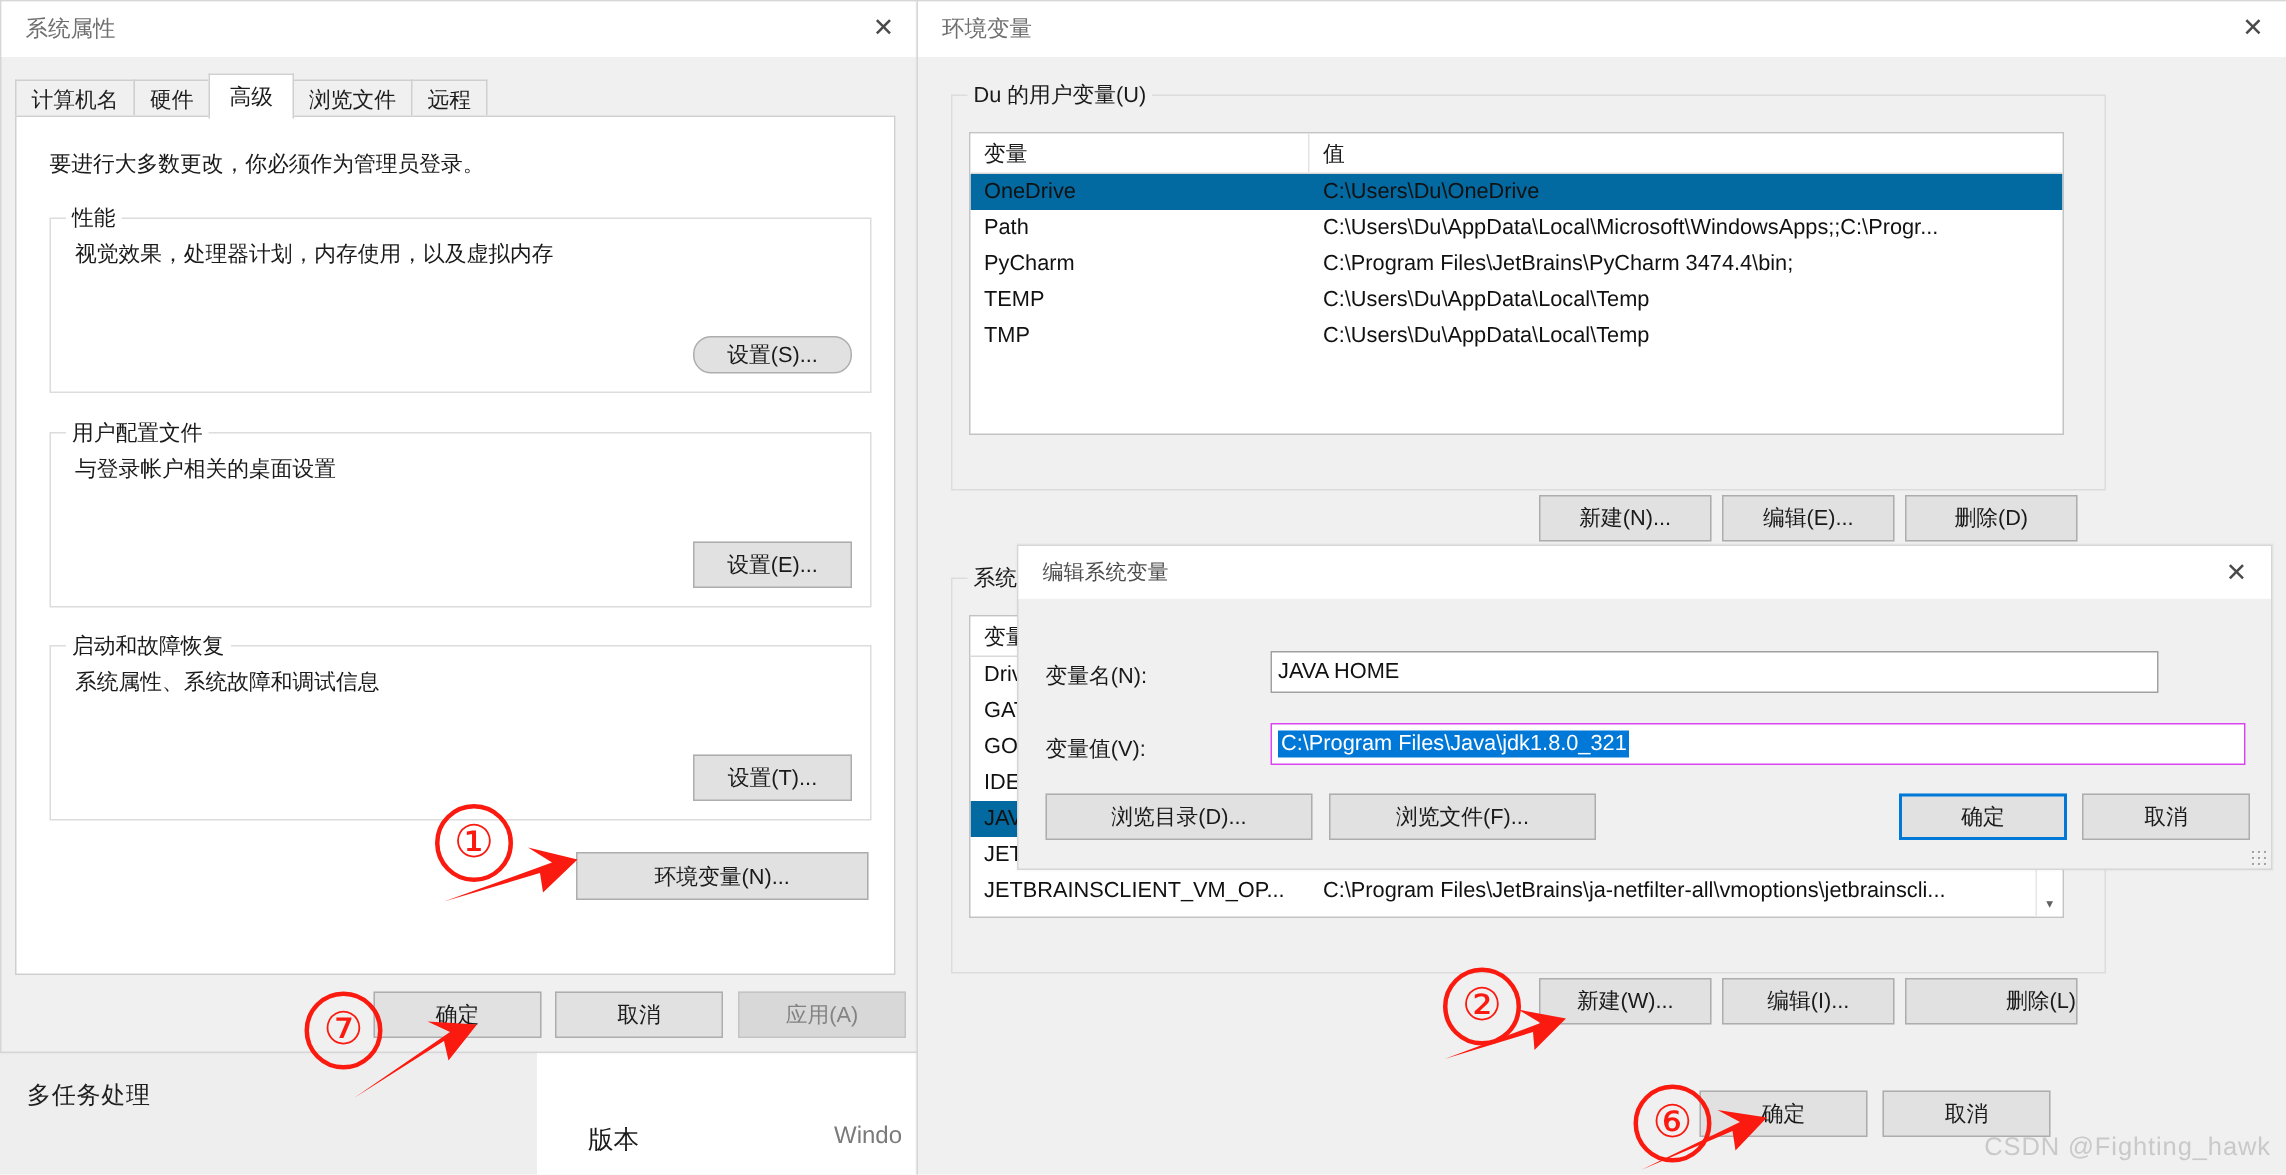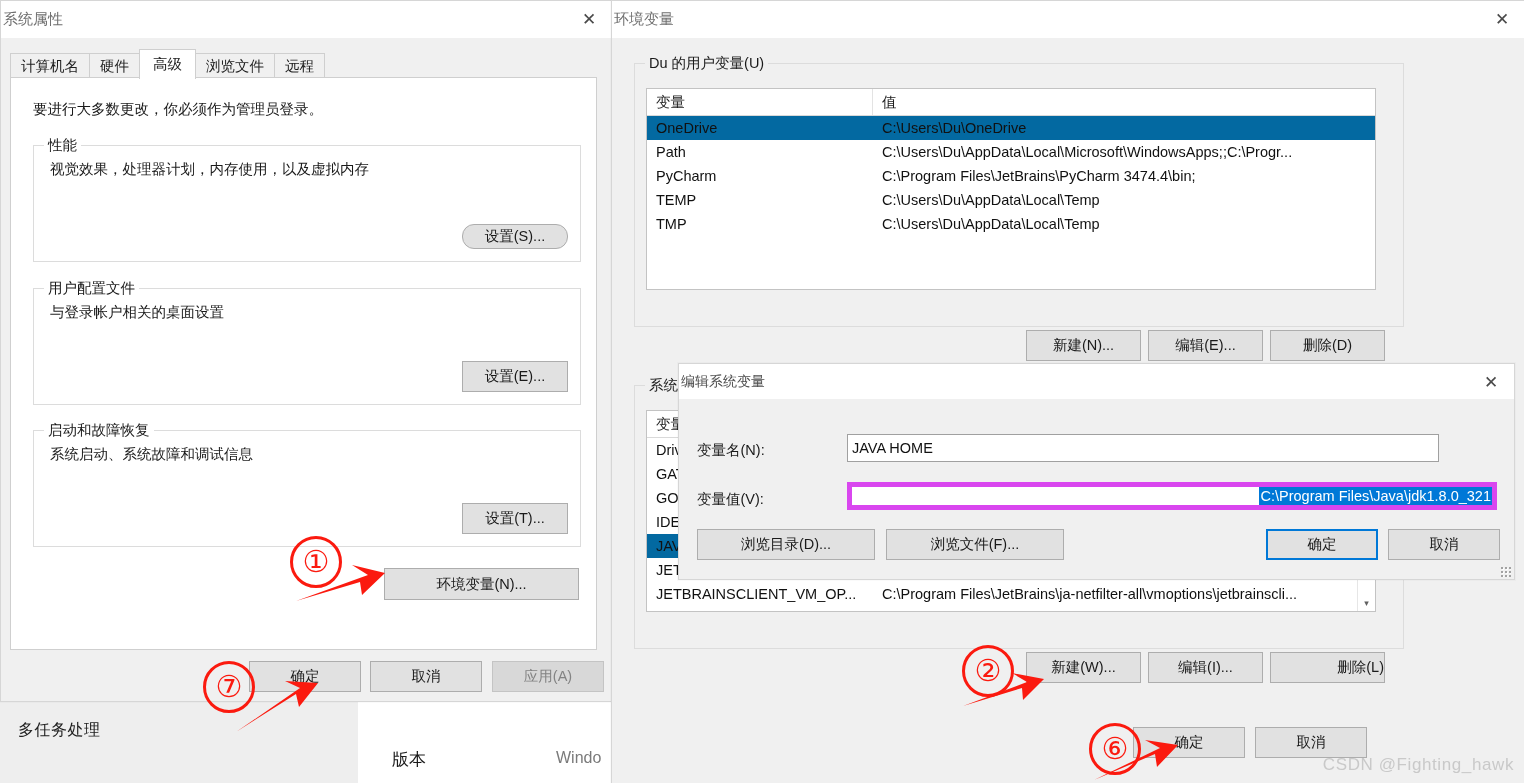--- a/index.html
+++ b/index.html
@@ -53,21 +53,21 @@
     background:#f0f0f0;
     border:1px solid #d6d6d6;
     box-shadow: 0 0 0 1px rgba(0,0,0,.02);
   }
   .dlg-title-bar {
     height:36px; background:#ffffff;
     position:relative;
     border-bottom:1px solid #ffffff;
   }
   .dlg-title {
-    position:absolute; left:2px; top:9px;
+    position:absolute; left:16px; top:9px;
     font-size:15px; color:#6f6f6f;
     font-family:Liberation Mono, monospace;
   }
   .dlg-close {
     position:absolute; right:0; top:0; width:46px; height:36px;
     display:flex; align-items:center; justify-content:center;
     color:#4a4a4a; font-size:17px; font-family:"DejaVu Sans",sans-serif;
     cursor:pointer; user-select:none;
   }
 
@@ -160,21 +160,21 @@
   .sb-down { bottom:0; }
 
   
   .field-label { position:absolute; font-size:14.5px; color:#1a1a1a; }
   .textinput {
     position:absolute; background:#ffffff; border:1px solid #a0a0a0;
     font-size:14.5px; color:#111111;
     display:flex; align-items:center; padding-left:4px;
     box-sizing:border-box; overflow:hidden; white-space:nowrap;
   }
-  .textinput.focused { border:5px solid #d946ef;justify-content:flex-end; }
+  .textinput.focused { border:1px solid #d946ef; }
   .sel-text { background:#0078d7; color:#ffffff; padding:1px 1px 1px 2px; }
   .grip {
     position:absolute; right:3px; bottom:2px; width:11px; height:11px;
     background-image:
       radial-gradient(circle 0.9px, #9a9a9a 99%, transparent 0),
       radial-gradient(circle 0.9px, #ffffff 99%, transparent 0);
     background-size:4px 4px, 4px 4px;
     background-position:0 0, 1px 1px;
     opacity:.9;
   }
@@ -248,21 +248,21 @@
       <div class="group" style="left:22px; top:210px; width:546px; height:115px;">
         <div class="group-legend">用户配置文件</div>
         <div class="group-desc">与登录帐户相关的桌面设置</div>
         <div class="btn" style="position:absolute; right:12px; bottom:12px; width:106px; height:31px;">
           <span>设置(E)...</span>
         </div>
       </div>
 
       <div class="group" style="left:22px; top:352px; width:546px; height:115px;">
         <div class="group-legend">启动和故障恢复</div>
-        <div class="group-desc">系统启动、系统故障和调试信息</div>
+        <div class="group-desc">系统属性、系统故障和调试信息</div>
         <div class="btn" style="position:absolute; right:12px; bottom:12px; width:106px; height:31px;">
           <span>设置(T)...</span>
         </div>
       </div>
 
       <div class="btn" style="position:absolute; left:373px; top:490px; width:195px; height:32px;">
         <span>环境变量(N)...</span>
       </div>
     </div>
 

